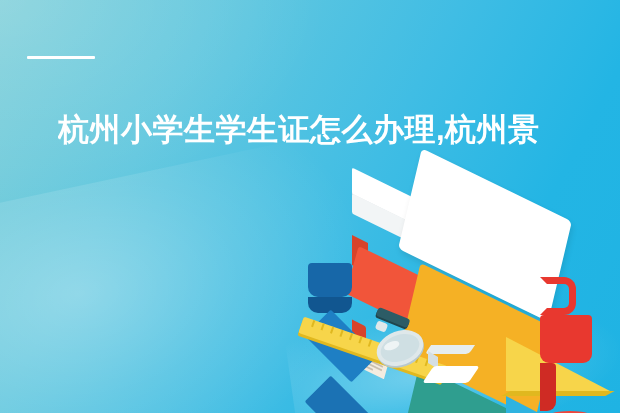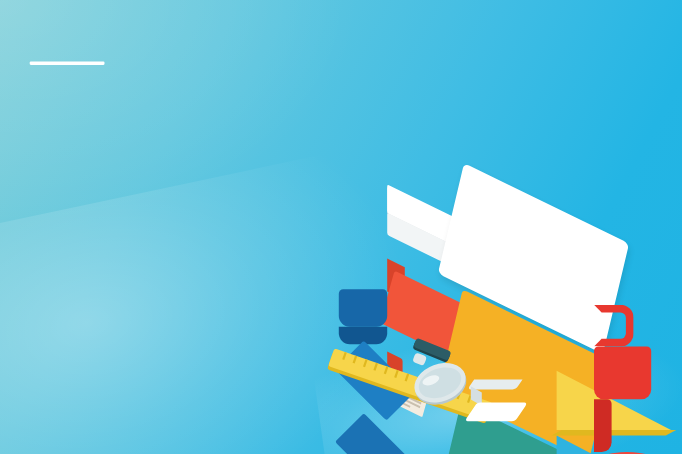--- a/index.html
+++ b/index.html
@@ -296,20 +296,21 @@
 </head>
 <body>
 
 <div id="banner">
 
   <div id="sheen-top"></div>
   <div id="sheen-left"></div>
 
   <div id="accent-rule"></div>
 
+  <div id="headline">杭州小学生学生证怎么办理,杭州景</div>
 
   <div id="illustration">
 
     <div class="ground-glow"></div>
 
     <div class="book-wrap">
       <div class="book-pages"></div>
       <div class="book-pages2"></div>
       <div class="book-spine"></div>
       <div class="book-cover"></div>

